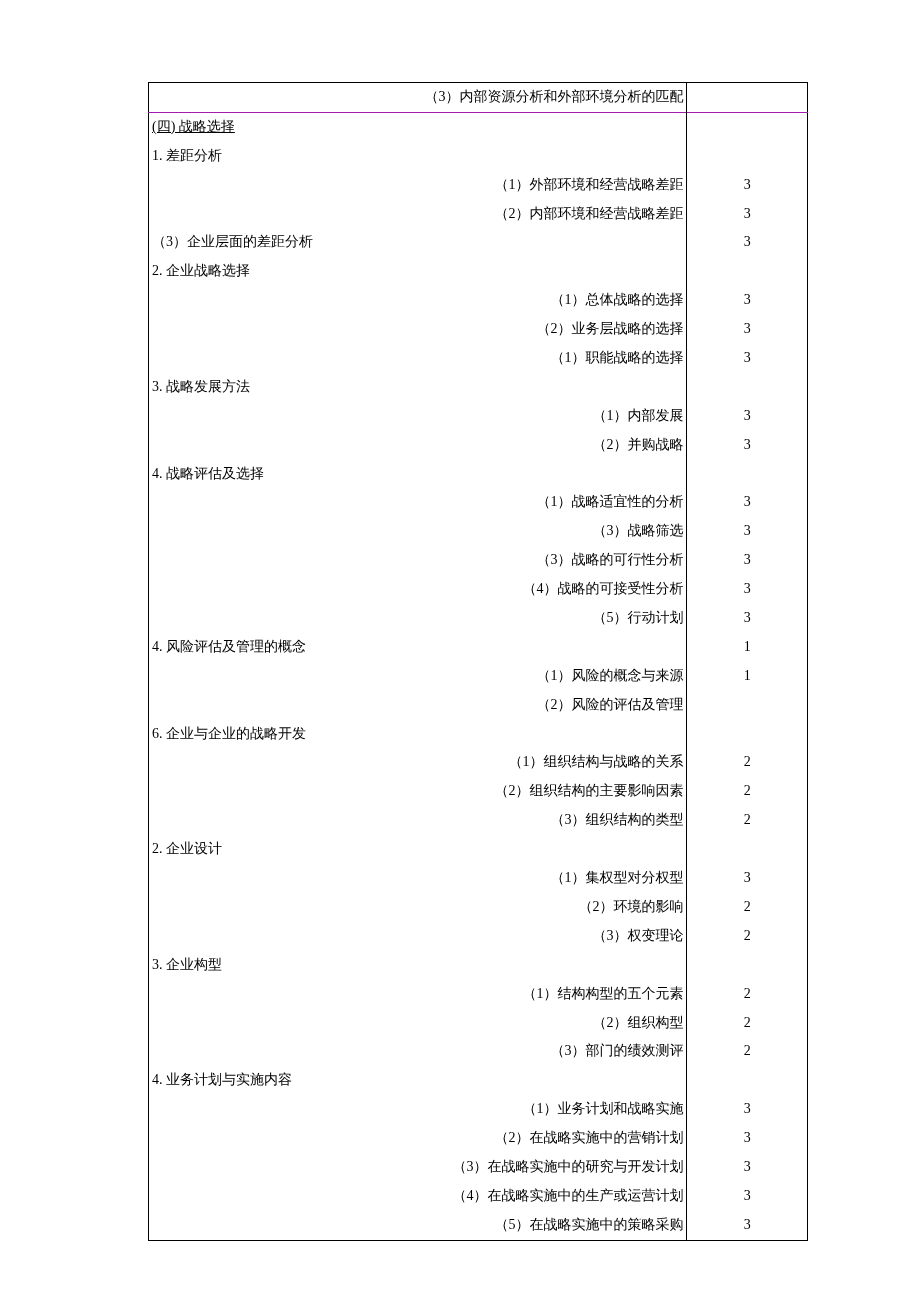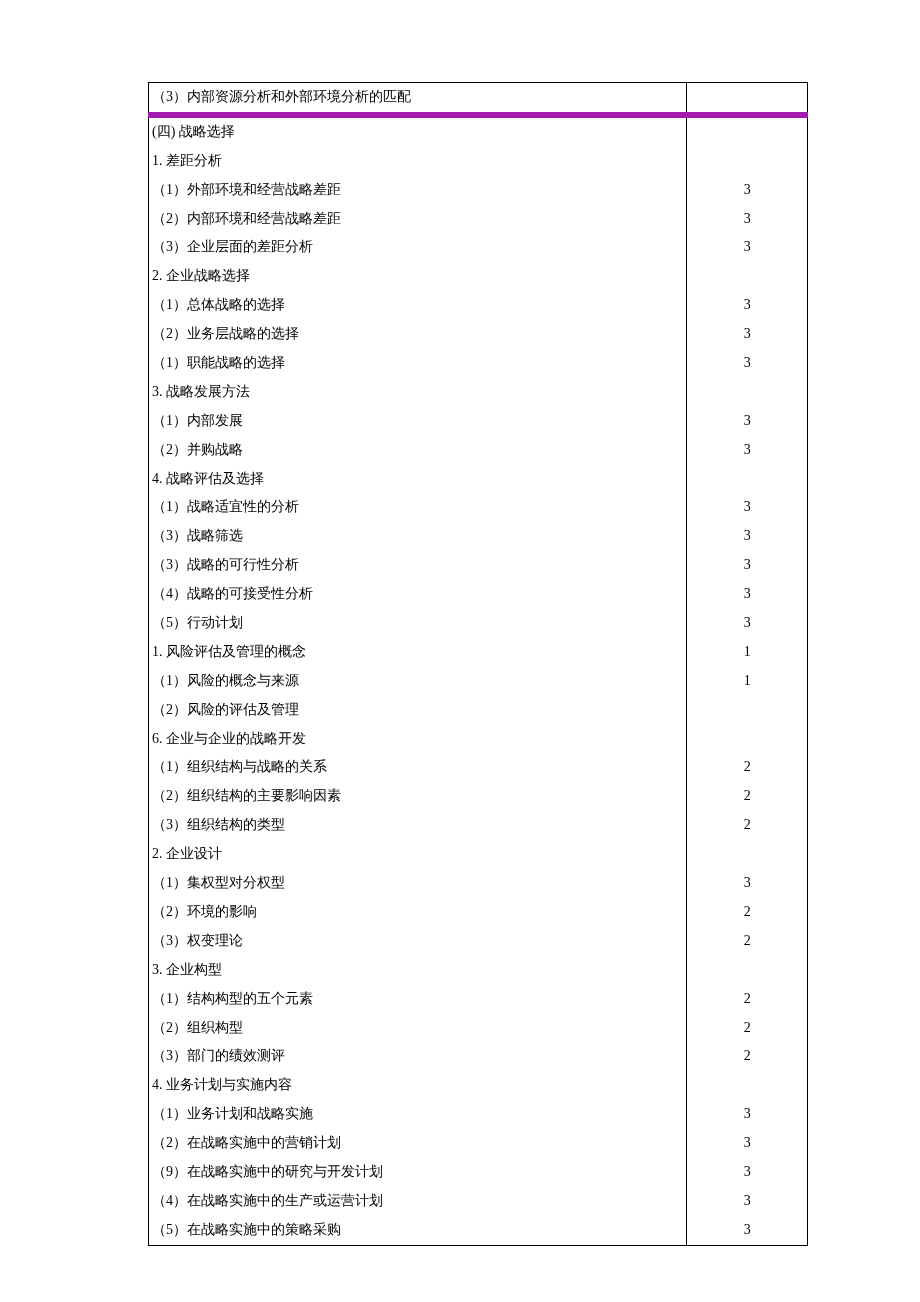--- a/index.html
+++ b/index.html
@@ -28,30 +28,32 @@
     .col-text {
       width: 536px;
       text-align: left;
     }
     .col-val {
       width: 120px;
       text-align: center;
       border-left: 1px solid #000;
     }
     .sep-top td {
-      border-top: 6px solid #a21caf;
+      border-top: 1px solid #a21caf;
+      text-decoration: underline;
     }
     .indent-h {
       padding-left: 4px;
     }
     .indent-n {
       padding-left: 2px;
     }
     .indent-p {
       padding-left: 10px;
+      text-align: right;
     }
     .indent-p2 {
       padding-left: 46px;
       margin-left: 40px;
     }
   </style>
 </head>
 <body>
 
 <table class="outline-table">
@@ -126,21 +128,21 @@
       </tr>
       <tr>
         <td class="col-text indent-p">（4）战略的可接受性分析</td>
         <td class="col-val">3</td>
       </tr>
       <tr>
         <td class="col-text indent-p">（5）行动计划</td>
         <td class="col-val">3</td>
       </tr>
       <tr>
-        <td class="col-text indent-n">1. 风险评估及管理的概念</td>
+        <td class="col-text indent-n">4. 风险评估及管理的概念</td>
         <td class="col-val">1</td>
       </tr>
       <tr>
         <td class="col-text indent-p">（1）风险的概念与来源</td>
         <td class="col-val">1</td>
       </tr>
       <tr>
         <td class="col-text indent-p">（2）风险的评估及管理</td>
         <td class="col-val"></td>
       </tr>
@@ -198,21 +200,21 @@
       </tr>
       <tr>
         <td class="col-text indent-p">（1）业务计划和战略实施</td>
         <td class="col-val">3</td>
       </tr>
       <tr>
         <td class="col-text indent-p">（2）在战略实施中的营销计划</td>
         <td class="col-val">3</td>
       </tr>
       <tr>
-        <td class="col-text indent-p">（9）在战略实施中的研究与开发计划</td>
+        <td class="col-text indent-p">（3）在战略实施中的研究与开发计划</td>
         <td class="col-val">3</td>
       </tr>
       <tr>
         <td class="col-text indent-p">（4）在战略实施中的生产或运营计划</td>
         <td class="col-val">3</td>
       </tr>
       <tr>
         <td class="col-text indent-p">（5）在战略实施中的策略采购</td>
         <td class="col-val">3</td>
       </tr>

